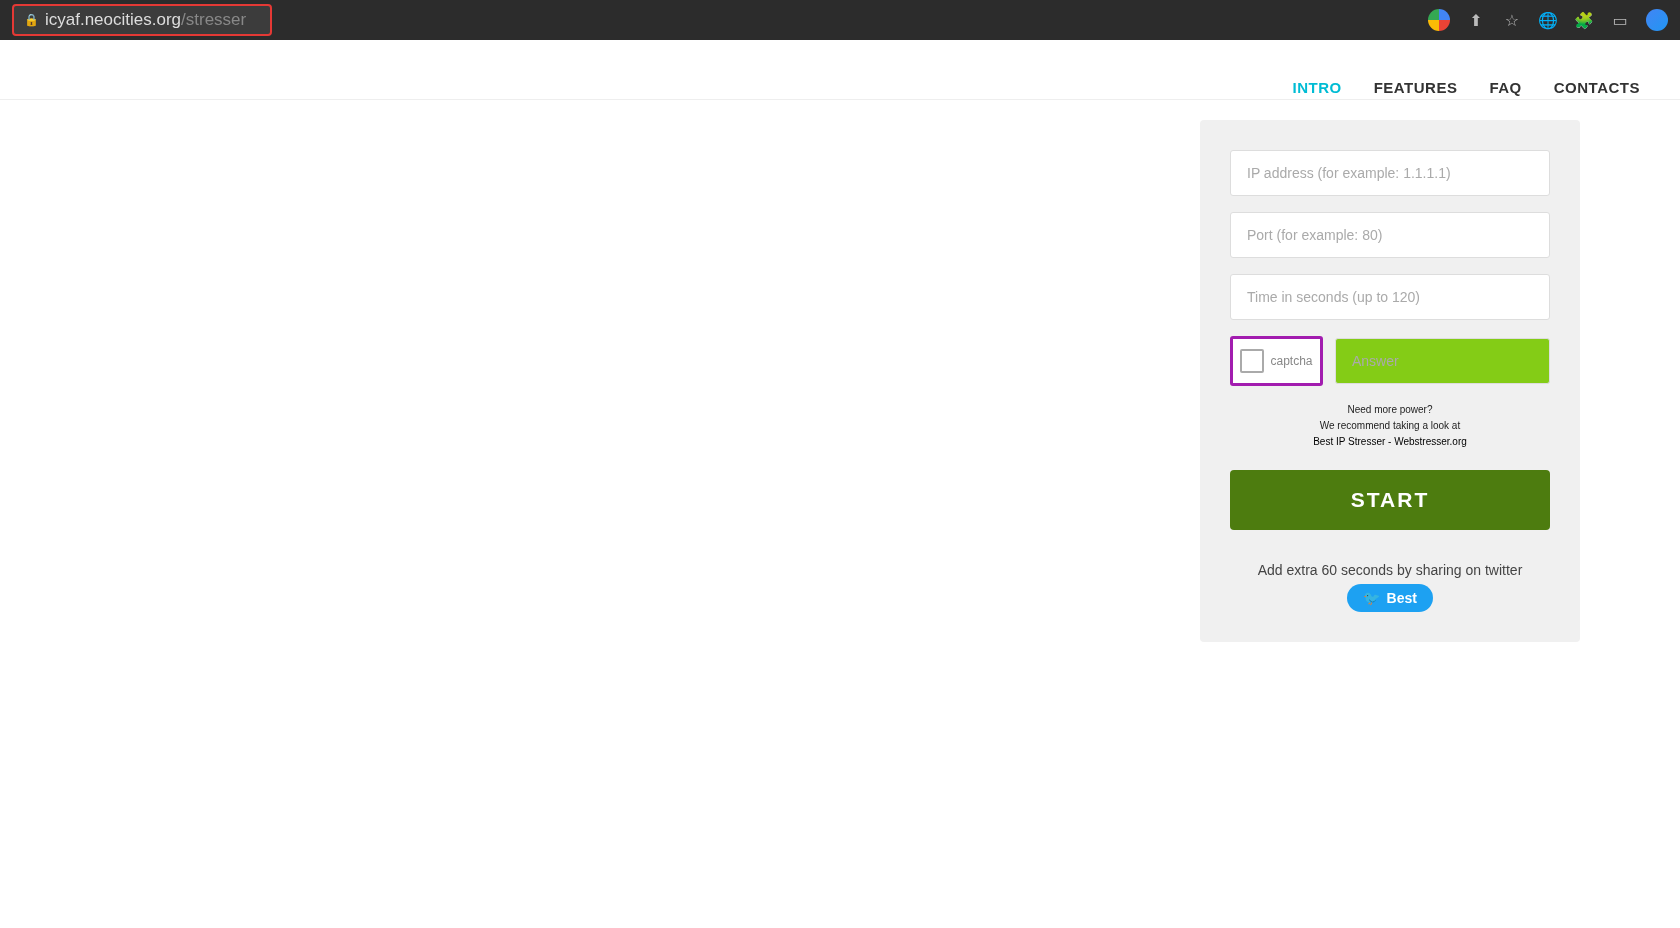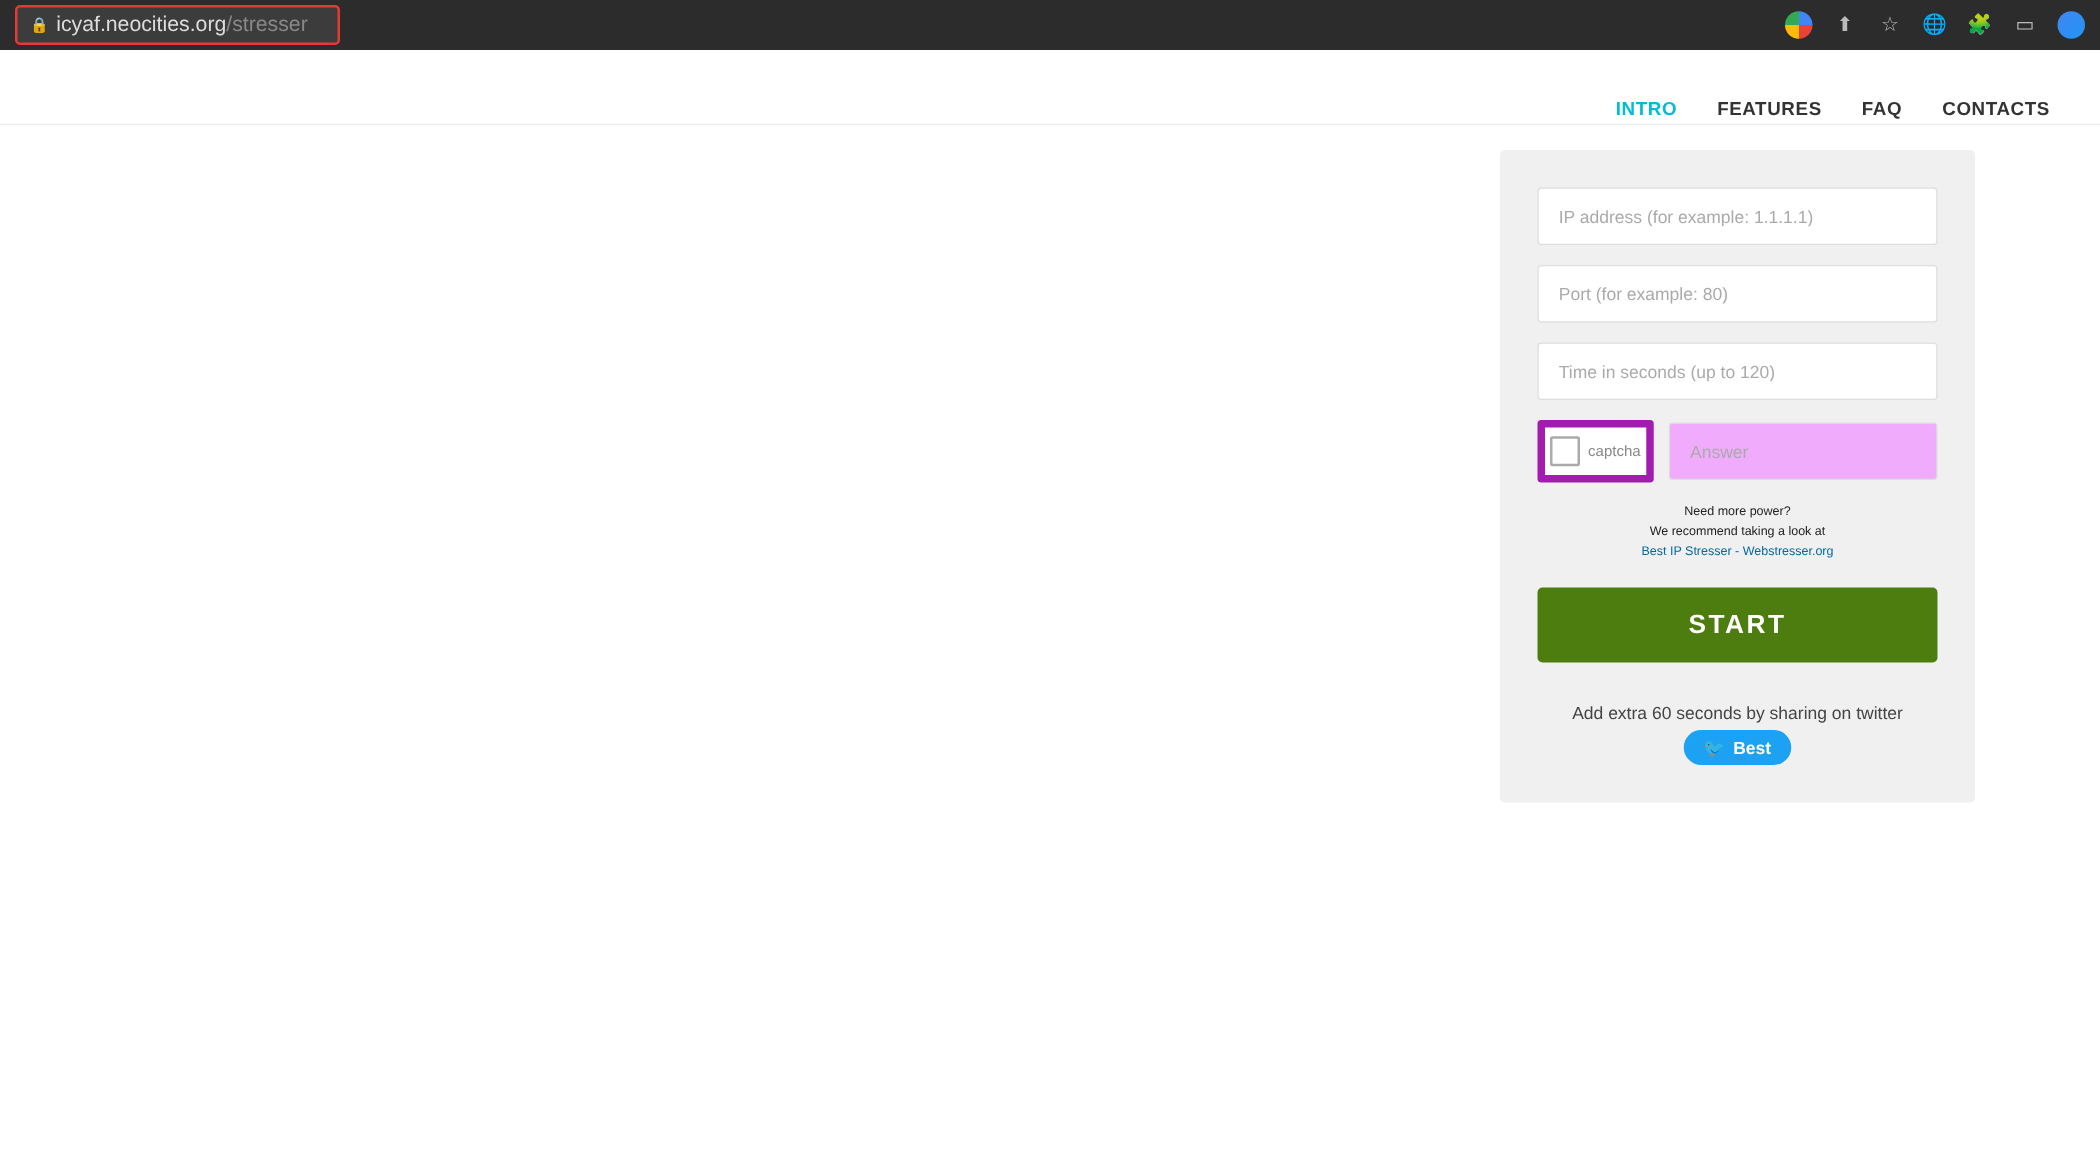--- a/index.html
+++ b/index.html
@@ -142,21 +142,21 @@
     }
 
     .captcha-row {
       display: flex;
       align-items: center;
       gap: 12px;
     }
 
     .captcha-image {
       background: #fff;
-      border: 6px solid #a21caf;
+      border: 3px solid #a21caf;
       width: 120px;
       height: 50px;
       display: flex;
       align-items: center;
       justify-content: center;
       font-size: 12px;
       color: #888;
       border-radius: 3px;
       position: relative;
       overflow: hidden;
@@ -170,39 +170,39 @@
       border: 2px solid #aaa;
       border-radius: 2px;
       margin-right: 6px;
     }
 
     .captcha-answer {
       flex: 1;
       padding: 14px 16px;
       font-size: 14px;
       color: #555;
-      background: #f0abfc;
+      background: #84cc16;
       border: 1px solid #ddd;
       border-radius: 3px;
       outline: none;
     }
 
     .captcha-answer::placeholder {
       color: #aaa;
     }
 
     .promo-text {
       text-align: center;
       font-size: 10px;
       color: #222;
       line-height: 1.6;
     }
 
     .promo-link {
-      color: #0369a1;
+      color: #000000;
       text-decoration: none;
       font-weight: 500;
     }
 
     .start-button {
       background: #4d7c0f;
       color: #fff;
       font-size: 21px;
       font-weight: 700;
       letter-spacing: 2px;

